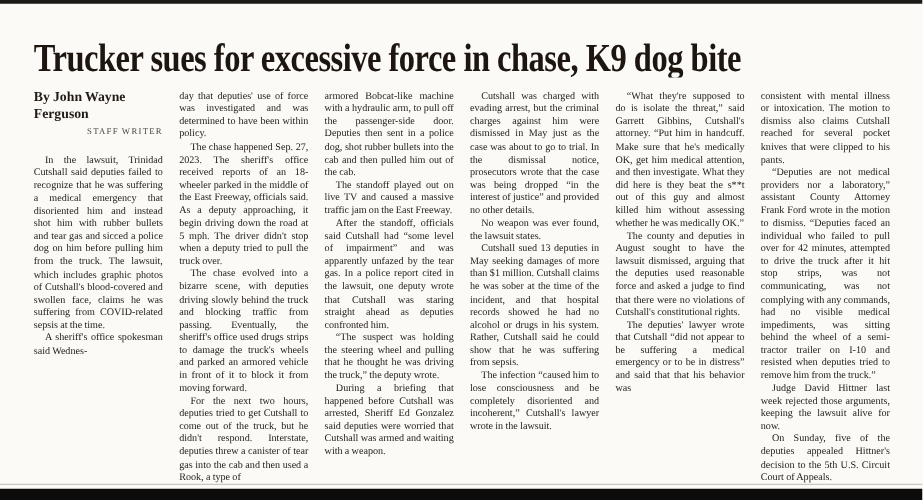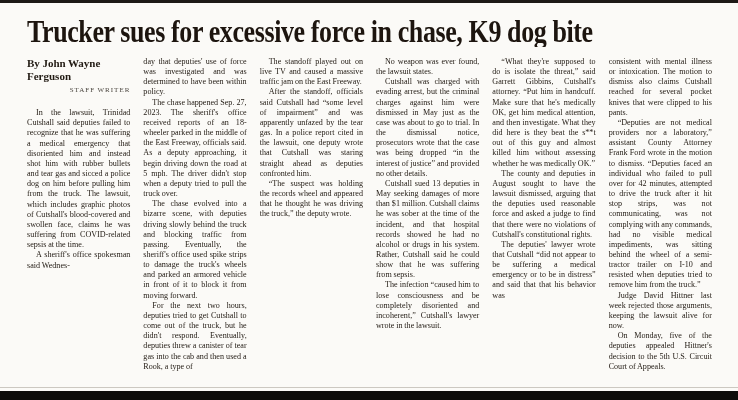--- a/index.html
+++ b/index.html
@@ -13,21 +13,21 @@
     font-family: "Liberation Serif", serif;
     color: #272019;
     overflow: hidden;
     position: relative;
   }
   .top-rule {
     height: 3px;
     background: #1d1916;
   }
   .headline {
-    padding: 5px 26px 2px 27px;
+    padding: 20px 26px 2px 27px;
     overflow: hidden;
     white-space: nowrap;
   }
   .headline span {
     display: inline-block;
     font-size: 26px;
     font-weight: bold;
     letter-spacing: -0.4px;
     color: #1d150f;
     transform: scaleY(1.22);
@@ -104,48 +104,50 @@
     <div class="col">
       <div class="byline">By John Wayne Ferguson</div>
       <div class="byline-role">STAFF WRITER</div>
       <p>In the lawsuit, Trinidad Cutshall said deputies failed to recognize that he was suffering a medical emergency that disoriented him and instead shot him with rubber bullets and tear gas and sicced a police dog on him before pulling him from the truck. The lawsuit, which includes graphic photos of Cutshall's blood-covered and swollen face, claims he was suffering from COVID-related sepsis at the time.</p>
       <p>A sheriff's office spokesman said Wednes-</p>
     </div>
 
     <div class="col">
       <p class="cont">day that deputies' use of force was investigated and was determined to have been within policy.</p>
       <p>The chase happened Sep. 27, 2023. The sheriff's office received reports of an 18-wheeler parked in the middle of the East Freeway, officials said. As a deputy approaching, it begin driving down the road at 5 mph. The driver didn't stop when a deputy tried to pull the truck over.</p>
-      <p>The chase evolved into a bizarre scene, with deputies driving slowly behind the truck and blocking traffic from passing. Eventually, the sheriff's office used spike strips to damage the truck's wheels and parked an armored vehicle in front of it to block it from moving forward.</p>
-      <p>For the next two hours, deputies tried to get Cutshall to come out of the truck, but he didn't respond. Eventually, deputies threw a canister of tear gas into the cab and then used a Rook, a type of</p>
+      <p>The chase evolved into a bizarre scene, with deputies driving slowly behind the truck and blocking traffic from passing. Eventually, the sheriff's office used drugs strips to damage the truck's wheels and parked an armored vehicle in front of it to block it from moving forward.</p>
+      <p>For the next two hours, deputies tried to get Cutshall to come out of the truck, but he didn't respond. Interstate, deputies threw a canister of tear gas into the cab and then used a Rook, a type of</p>
     </div>
 
     <div class="col">
+      <p class="cont">armored Bobcat-like machine with a hydraulic arm, to pull off the passenger-side door. Deputies then sent in a police dog, shot rubber bullets into the cab and then pulled him out of the cab.</p>
       <p>The standoff played out on live TV and caused a massive traffic jam on the East Freeway.</p>
       <p>After the standoff, officials said Cutshall had “some level of impairment” and was apparently unfazed by the tear gas. In a police report cited in the lawsuit, one deputy wrote that Cutshall was staring straight ahead as deputies confronted him.</p>
-      <p>“The suspect was holding the records wheel and appeared that he thought he was driving the truck,” the deputy wrote.</p>
+      <p>“The suspect was holding the steering wheel and pulling that he thought he was driving the truck,” the deputy wrote.</p>
+      <p>During a briefing that happened before Cutshall was arrested, Sheriff Ed Gonzalez said deputies were worried that Cutshall was armed and waiting with a weapon.</p>
     </div>
 
     <div class="col">
+      <p>Cutshall was charged with evading arrest, but the criminal charges against him were dismissed in May just as the case was about to go to trial. In the dismissal notice, prosecutors wrote that the case was being dropped “in the interest of justice” and provided no other details.</p>
       <p>No weapon was ever found, the lawsuit states.</p>
-      <p>Cutshall was charged with evading arrest, but the criminal charges against him were dismissed in May just as the case was about to go to trial. In the dismissal notice, prosecutors wrote that the case was being dropped “in the interest of justice” and provided no other details.</p>
       <p>Cutshall sued 13 deputies in May seeking damages of more than $1 million. Cutshall claims he was sober at the time of the incident, and that hospital records showed he had no alcohol or drugs in his system. Rather, Cutshall said he could show that he was suffering from sepsis.</p>
       <p>The infection “caused him to lose consciousness and be completely disoriented and incoherent,” Cutshall's lawyer wrote in the lawsuit.</p>
     </div>
 
     <div class="col">
       <p>“What they're supposed to do is isolate the threat,” said Garrett Gibbins, Cutshall's attorney. “Put him in handcuff. Make sure that he's medically OK, get him medical attention, and then investigate. What they did here is they beat the s**t out of this guy and almost killed him without assessing whether he was medically OK.”</p>
       <p>The county and deputies in August sought to have the lawsuit dismissed, arguing that the deputies used reasonable force and asked a judge to find that there were no violations of Cutshall's constitutional rights.</p>
       <p>The deputies' lawyer wrote that Cutshall “did not appear to be suffering a medical emergency or to be in distress” and said that that his behavior was</p>
     </div>
 
     <div class="col">
       <p class="cont">consistent with mental illness or intoxication. The motion to dismiss also claims Cutshall reached for several pocket knives that were clipped to his pants.</p>
       <p>“Deputies are not medical providers nor a laboratory,” assistant County Attorney Frank Ford wrote in the motion to dismiss. “Deputies faced an individual who failed to pull over for 42 minutes, attempted to drive the truck after it hit stop strips, was not communicating, was not complying with any commands, had no visible medical impediments, was sitting behind the wheel of a semi-tractor trailer on I-10 and resisted when deputies tried to remove him from the truck.”</p>
       <p>Judge David Hittner last week rejected those arguments, keeping the lawsuit alive for now.</p>
-      <p>On Monday, five of the deputies appealed Hittner's decision to the 5th U.S. Circuit Court of Appeals.</p>
+      <p>On Sunday, five of the deputies appealed Hittner's decision to the 5th U.S. Circuit Court of Appeals.</p>
     </div>
 
   </div>
 
   <div class="footer">
     <div class="hairline"></div>
     <div class="bottom-bar"></div>
   </div>
 
 </div>

